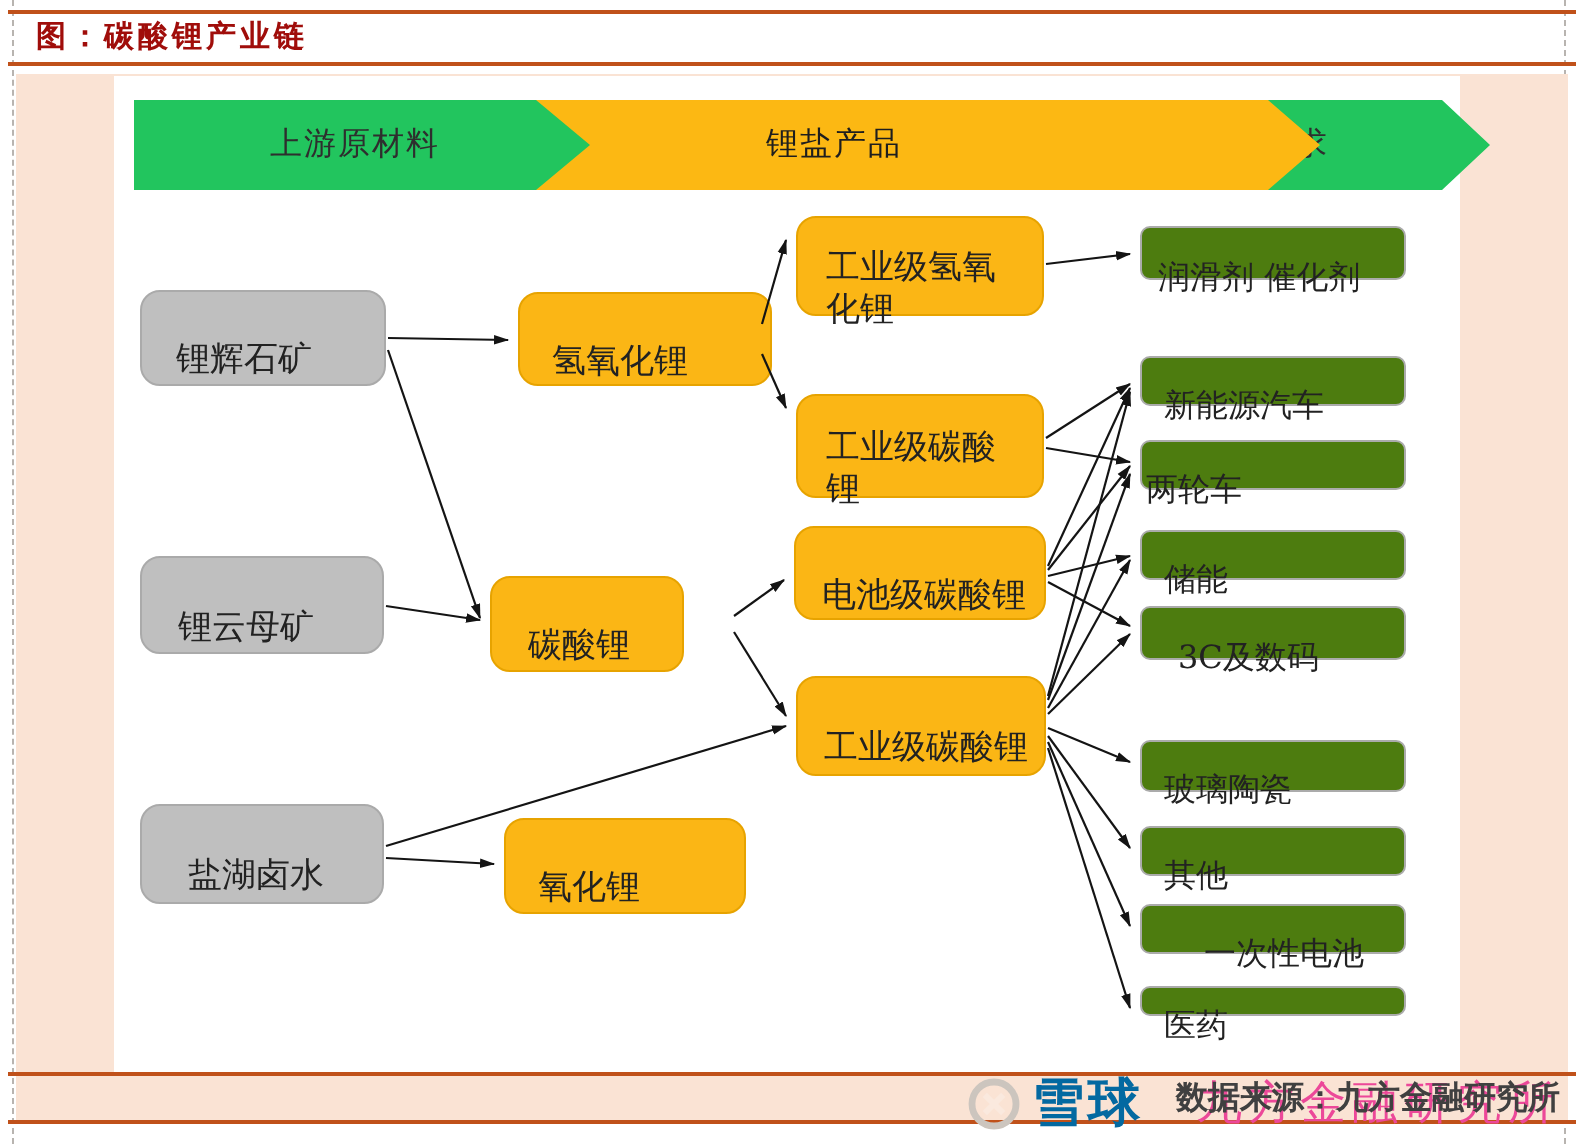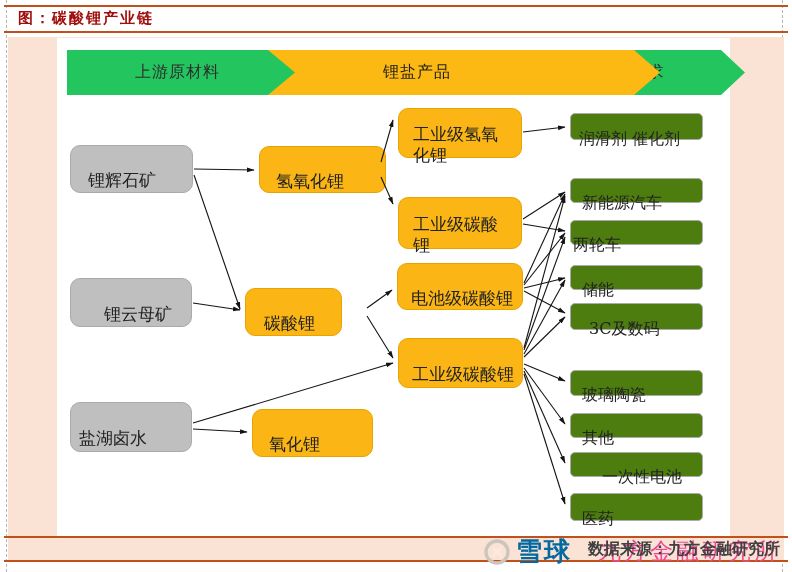--- a/index.html
+++ b/index.html
@@ -68,24 +68,24 @@
   <span>终端需求</span>
 </div>
 <div class="seg seg-yellow seg-b" style="left:268px;width:298px;padding-right:94px">
   <span>锂盐产品</span>
 </div>
 
 <div id="nodes">
     <div class="node gray" style="left: 70px; top: 145px; width: 123px; height: 48px; padding-left: 17px;">
       <span class="lbl">锂辉石矿</span>
     </div>
-    <div class="node gray" style="left: 70px; top: 278px; width: 122px; height: 49px; padding-left: 33px;">
+    <div class="node gray" style="left: 70px; top: 278px; width: 122px; height: 49px; padding-left: 18px;">
       <span class="lbl">锂云母矿</span>
     </div>
-    <div class="node gray" style="left: 70px; top: 402px; width: 122px; height: 50px; padding-left: 8px;">
+    <div class="node gray" style="left: 70px; top: 402px; width: 122px; height: 50px; padding-left: 23px;">
       <span class="lbl">盐湖卤水</span>
     </div>
     <div class="node yellow" style="left: 259px; top: 146px; width: 127px; height: 47px; padding-left: 16px;">
       <span class="lbl">氢氧化锂</span>
     </div>
     <div class="node yellow" style="left: 245px; top: 288px; width: 97px; height: 48px; padding-left: 18px;">
       <span class="lbl">碳酸锂</span>
     </div>
     <div class="node yellow" style="left: 252px; top: 409px; width: 121px; height: 48px; padding-left: 16px;">
       <span class="lbl">氧化锂</span>
@@ -119,21 +119,21 @@
     </div>
     <div class="node gray2" style="left: 570px; top: 370px; width: 133px; height: 26px; padding-left: 11px;">
       <span class="lbl">玻璃陶瓷</span>
     </div>
     <div class="node gray2" style="left: 570px; top: 413px; width: 133px; height: 25px; padding-left: 11px;">
       <span class="lbl">其他</span>
     </div>
     <div class="node gray2" style="left: 570px; top: 452px; width: 133px; height: 25px; padding-left: 11px; justify-content: center;">
       <span class="lbl">一次性电池</span>
     </div>
-    <div class="node gray2" style="left: 570px; top: 493px; width: 133px; height: 28px; padding-left: 11px;">
+    <div class="node gray2" style="left: 570px; top: 493px; width: 133px; height: 15px; padding-left: 11px;">
       <span class="lbl">医药</span>
     </div>
   </div>
 
 <svg class="edges" viewBox="0 0 792 572">
   <defs>
     <marker id="arw" markerWidth="9" markerHeight="8" refX="7" refY="3.2" orient="auto" markerUnits="userSpaceOnUse">
       <path d="M0,0.8 L7.6,3.2 L0,5.6 z" fill="#141414"></path>
     </marker>
   </defs>

